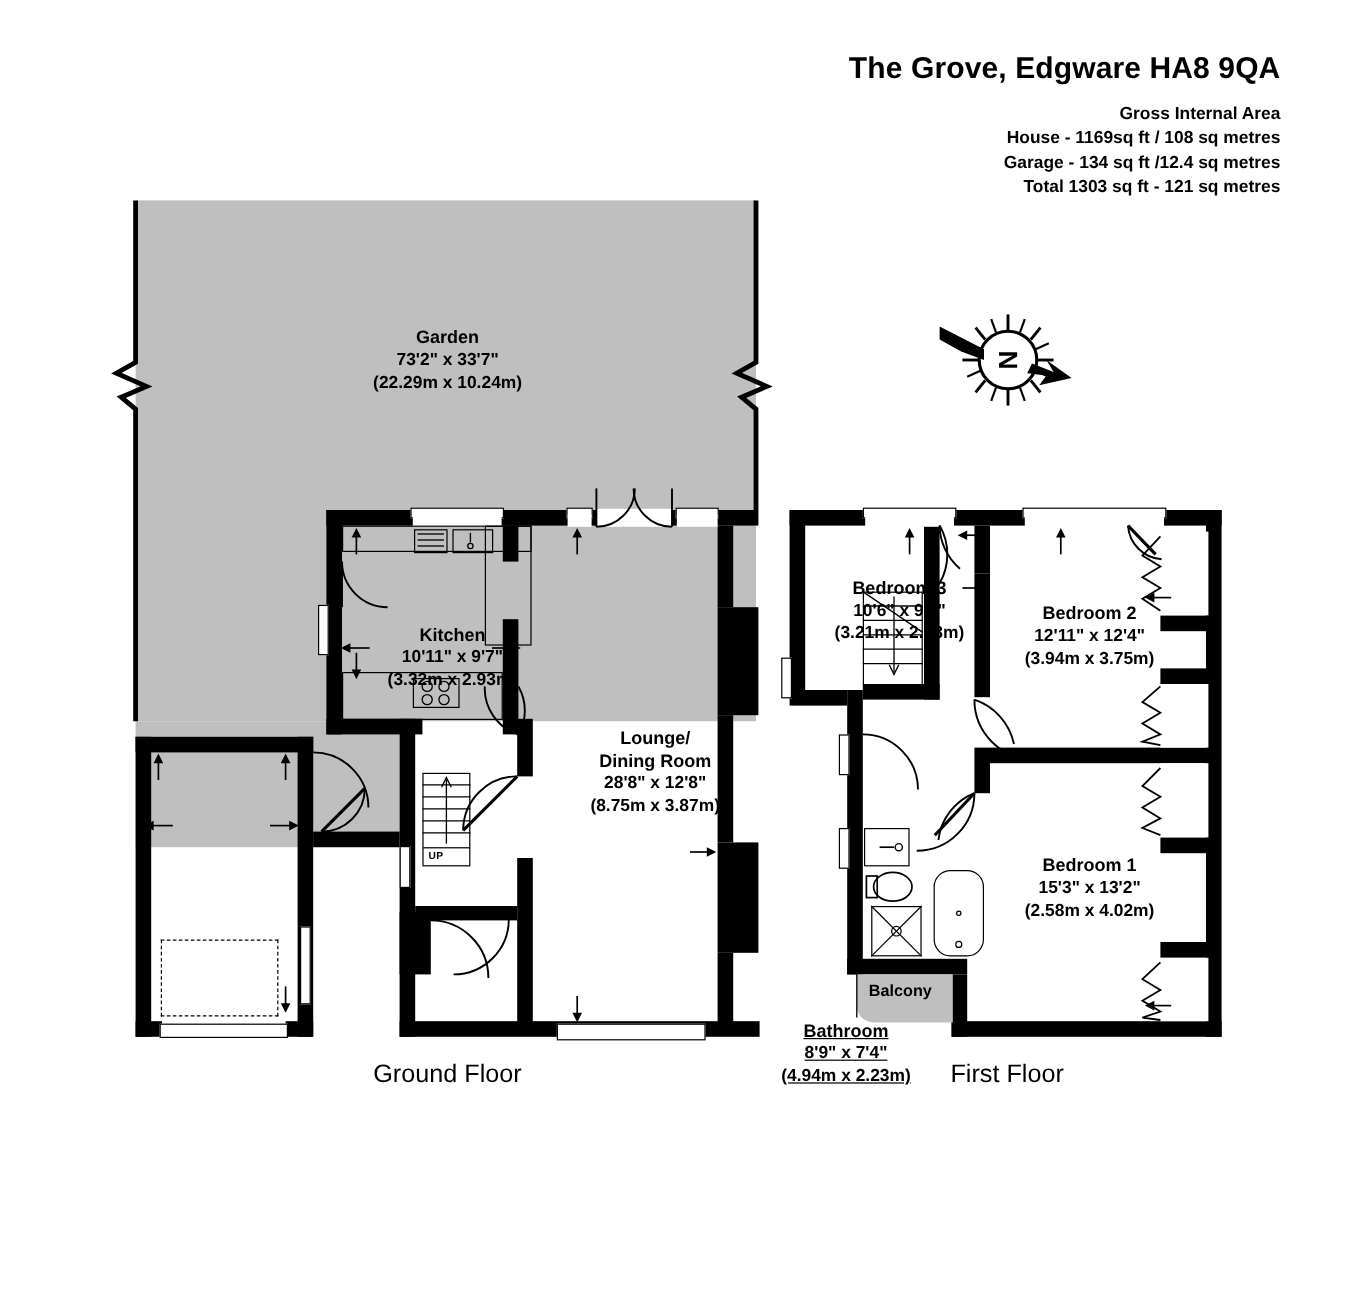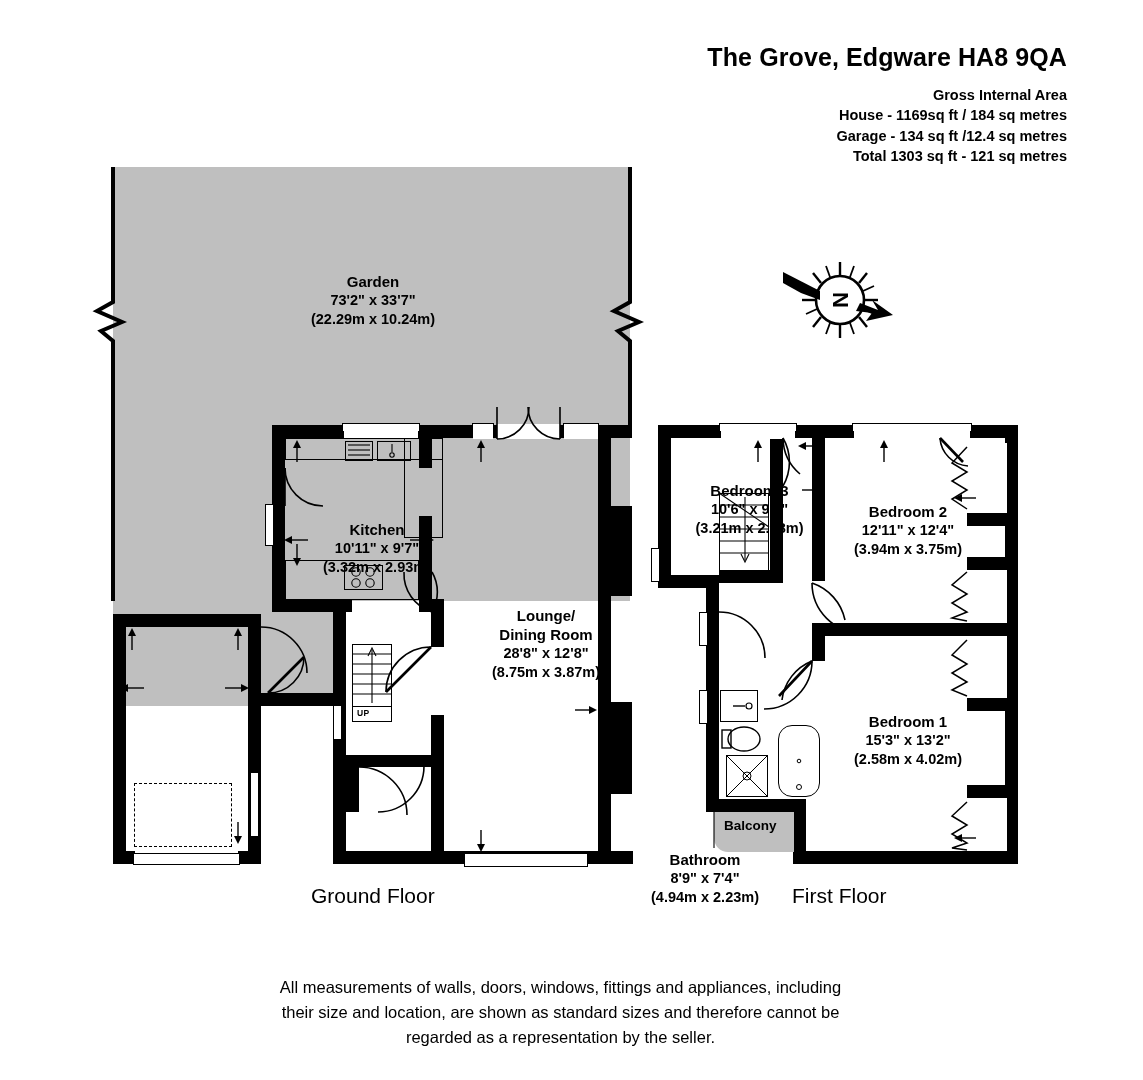--- a/index.html
+++ b/index.html
@@ -51,21 +51,21 @@
 </style>
 </head>
 <body>
 
 <div id="stage">
 
   <div class="hdr">
     <div class="hdr-title">The Grove, Edgware HA8 9QA</div>
     <div class="hdr-sub">
       <div>Gross Internal Area</div>
-      <div>House - 1169sq ft / 184 sq metres</div>
+      <div>House - 1169sq ft / 108 sq metres</div>
       <div>Garage - 134 sq ft /12.4 sq metres</div>
       <div>Total 1303 sq ft - 121 sq metres</div>
     </div>
   </div>
 
   <div class="grey" style="left:113px; top:167px; width:517px; height:434px;"></div>
 
   <div class="grey" style="left:113px; top:601px; width:220px; height:105px;"></div>
 
   <div class="lbl" style="left:273px; top:272px; width:200px;">
@@ -197,21 +197,21 @@
     <div class="dm">12'11" x 12'4"</div>
     <div class="dm">(3.94m x 3.75m)</div>
   </div>
 
   <div class="lbl" style="left:828px; top:712px; width:160px;">
     <div class="nm">Bedroom 1</div>
     <div class="dm">15'3" x 13'2"</div>
     <div class="dm">(2.58m x 4.02m)</div>
   </div>
 
-  <div class="lbl" style="left:615px; top:850px; width:180px;">
+  <div class="lbl" style="left:615px; top:850px; width:180px;text-decoration:underline;">
     <div class="nm">Bathroom</div>
     <div class="dm">8'9" x 7'4"</div>
     <div class="dm">(4.94m x 2.23m)</div>
   </div>
 
   <div class="floorlbl" style="left:311px; top:884px;">Ground Floor</div>
   <div class="floorlbl" style="left:792px; top:884px;">First Floor</div>
 
   <svg class="ov" viewBox="0 0 1143 1080">
     <g fill="none" stroke="#000" stroke-width="1.6">
@@ -371,20 +371,15 @@
         <line x1="806" y1="286" x2="817" y2="291"></line>
         <line x1="826" y1="266" x2="830" y2="277"></line>
       </g>
       <circle cx="840" cy="300" r="24" fill="#ffffff" stroke="#000" stroke-width="2.6"></circle>
       <polygon points="783,272 820,291 820,300 801,293 783,283" fill="#000"></polygon>
       <polygon points="860,303 878,310 872,300 893,315 866,321 872,313 856,311" fill="#000"></polygon>
       <text x="840" y="300" text-anchor="middle" dominant-baseline="central" transform="rotate(90 840 300)" font-family="Liberation Sans, sans-serif" font-size="22" font-weight="bold" fill="#000">N</text>
     </g>
   </svg>
 
-  <div class="foot">
-    <div>All measurements of walls, doors, windows, fittings and appliances, including</div>
-    <div>their size and location, are shown as standard sizes and therefore cannot be</div>
-    <div>regarded as a representation by the seller.</div>
-  </div>
 
 
 </div>
 
 </body></html>

